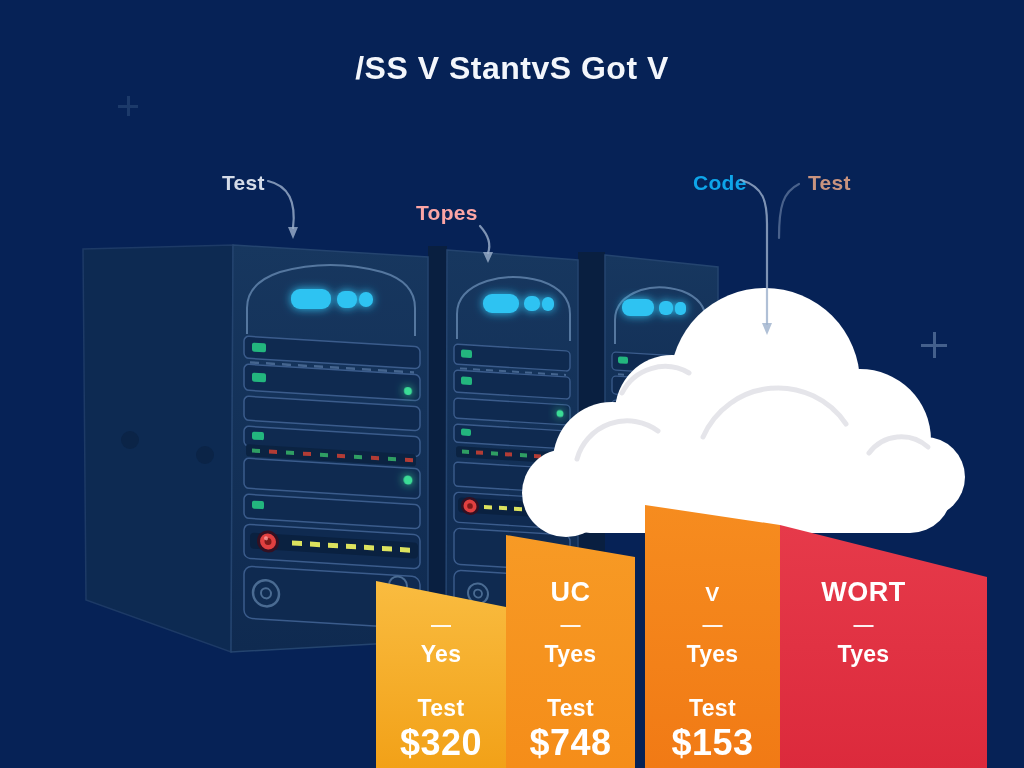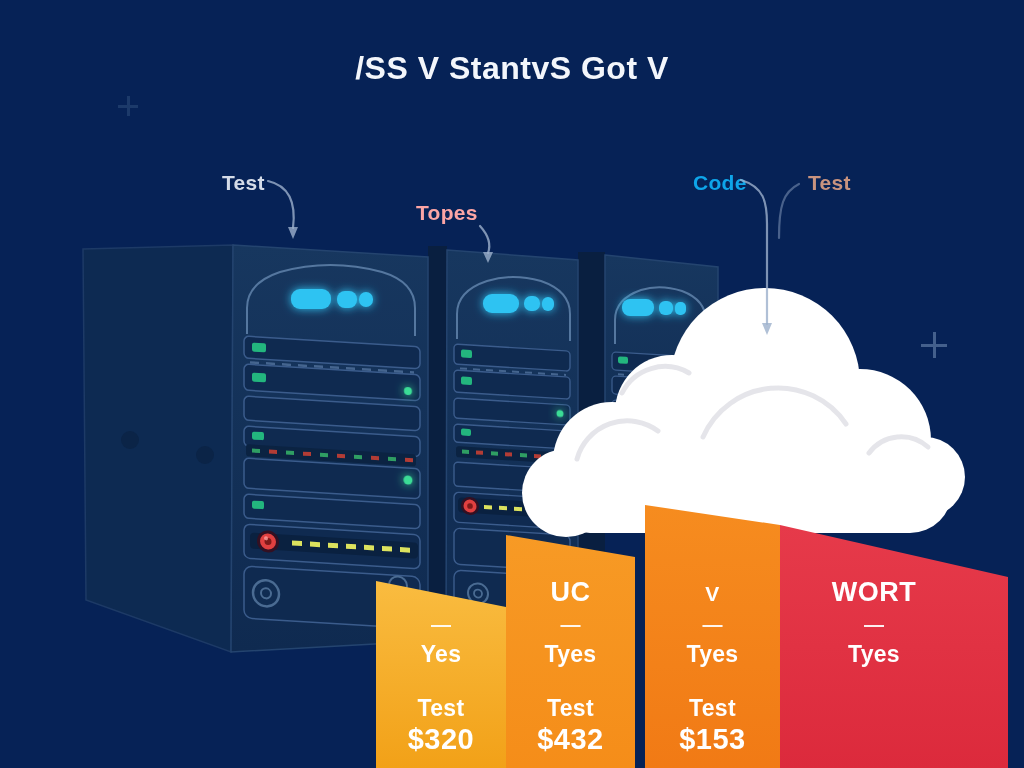--- a/index.html
+++ b/index.html
@@ -28,30 +28,30 @@
 
   
   #art,#arrows{position:absolute;left:0;top:0;pointer-events:none;}
   #art{z-index:1;} #arrows{z-index:7;}
 
   
   .col{position:absolute;bottom:0;z-index:3;}
   #col1{left:376px;top:581px;width:130px;clip-path:polygon(0 0,100% 26px,100% 100%,0 100%);}
   #col2{left:506px;top:535px;width:129px;clip-path:polygon(0 0,100% 22px,100% 100%,0 100%);}
   #col3{left:645px;top:505px;width:135px;clip-path:polygon(0 0,100% 20px,100% 100%,0 100%);}
-  #col4{left:780px;top:525px;width:228px;clip-path:polygon(0 0,100% 52px,100% 100%,0 100%);}
+  #col4{left:780px;top:525px;width:207px;clip-path:polygon(0 0,100% 52px,100% 100%,0 100%);}
   .row{position:absolute;left:0;right:0;text-align:center;color:#ffffff;}
   #col4 .row{right:40px;}
   .row.header{bottom:162px;font-weight:700;font-size:27px;line-height:28px;letter-spacing:.5px;}
   .hline{display:block;}
   #col3 .hline1{font-size:21px;line-height:24px;}
   .row.sep{bottom:132px;font-weight:700;font-size:20px;opacity:.92;}
   .row.f1{bottom:100px;font-weight:700;font-size:23px;letter-spacing:.3px;}
   .row.f2{bottom:46px;font-weight:700;font-size:23px;letter-spacing:.3px;}
-  .row.price{bottom:12px;font-weight:700;font-size:29px;letter-spacing:.5px;}
+  .row.price{bottom:4px;font-weight:700;font-size:36px;letter-spacing:.5px;}
 </style>
 </head>
 <body>
 
 <div id="stage" style="background: rgb(6, 34, 86);">
 
   <svg id="art" width="1024" height="768" viewBox="0 0 1024 768">
     <defs>
       <linearGradient id="frontGrad" x1="0" y1="0" x2="0" y2="1">
         <stop offset="0" stop-color="#17375f"></stop>
@@ -204,21 +204,21 @@
   </div>
 
   <div class="col" id="col2" style="background: linear-gradient(rgb(247, 154, 37), rgb(245, 141, 25));">
     <div class="row header">
       <span class="hline hline1">UC</span>
       <span class="hline hline2"></span>
     </div>
     <div class="row sep">—</div>
     <div class="row f1">Tyes</div>
     <div class="row f2">Test</div>
-    <div class="row price">$432</div>
+    <div class="row price">$748</div>
   </div>
 
   <div class="col" id="col3" style="background: linear-gradient(rgb(246, 140, 31), rgb(241, 122, 21));">
     <div class="row header">
       <span class="hline hline1">V</span>
     </div>
     <div class="row sep">—</div>
     <div class="row f1">Tyes</div>
     <div class="row f2">Test</div>
     <div class="row price">$153</div>

